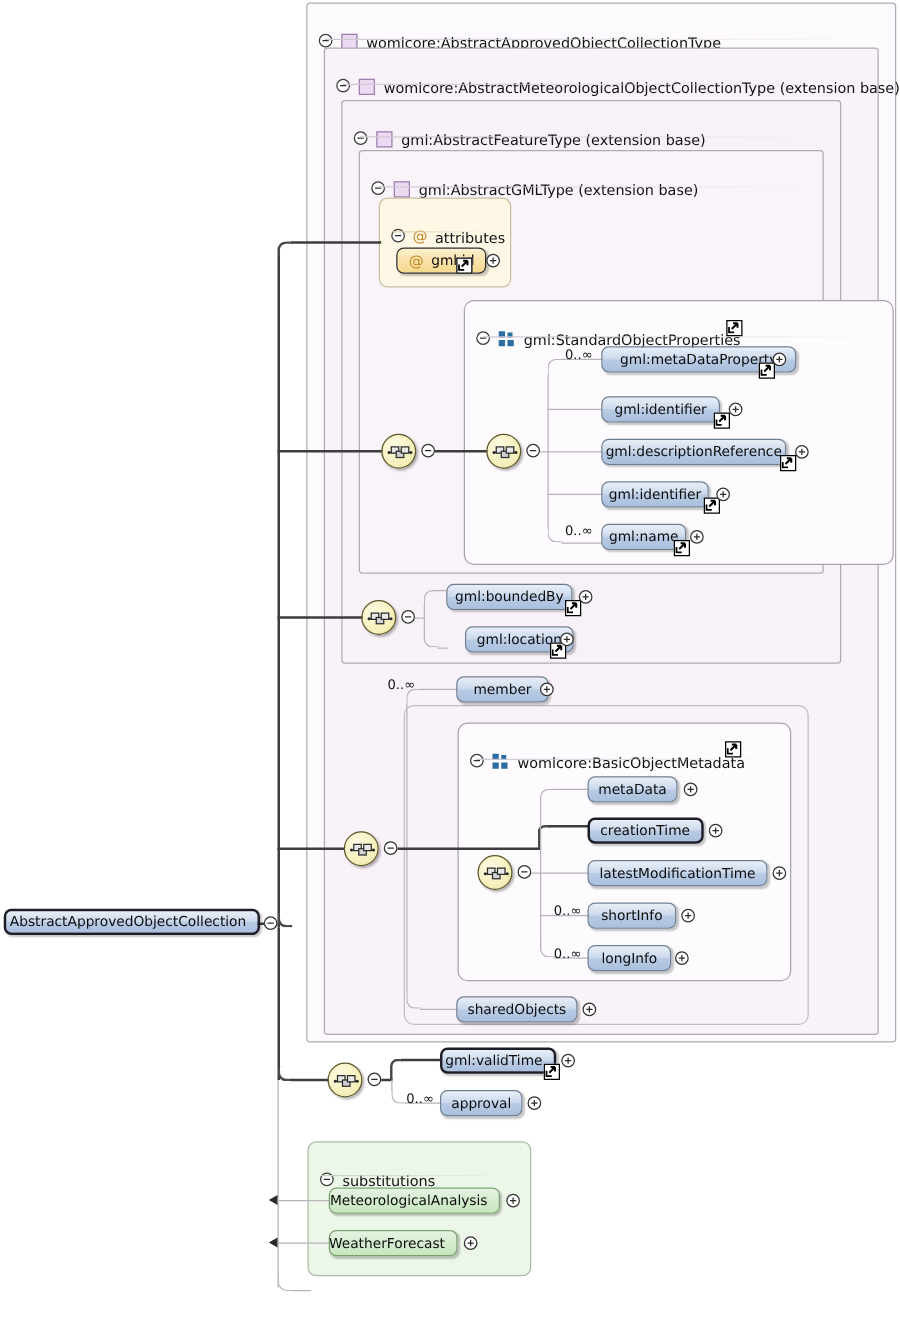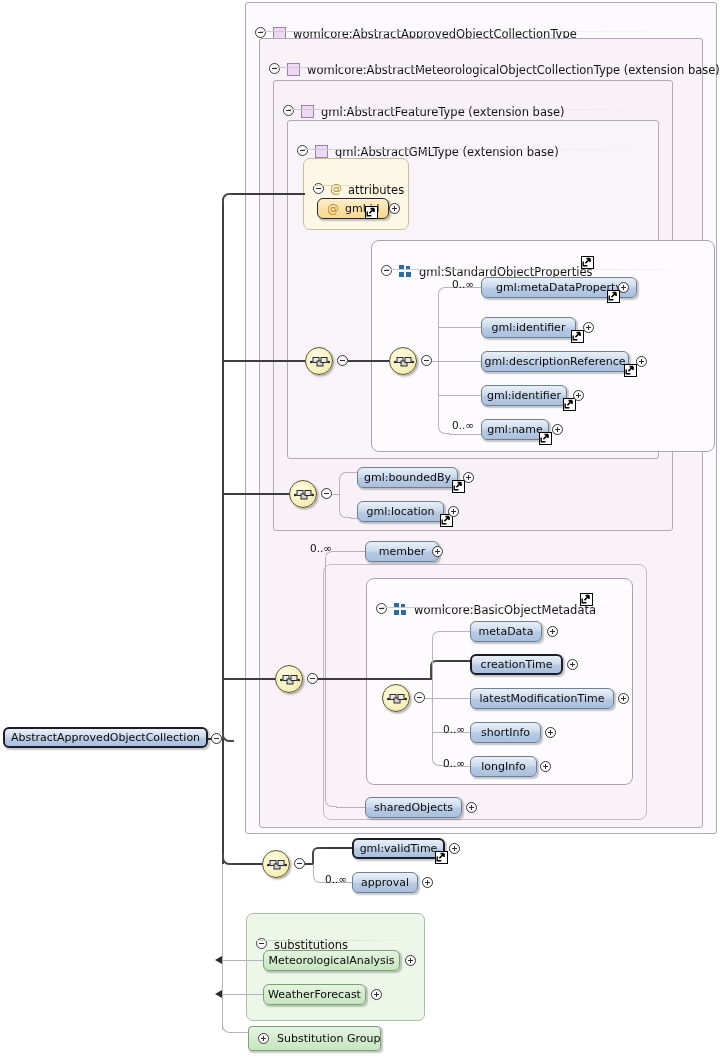--- a/index.html
+++ b/index.html
@@ -75,21 +75,21 @@
 
   
   .node{
     position:absolute;height:21px;box-sizing:border-box;
     border:1px solid #6d7f93;border-radius:6px;
     background:linear-gradient(to bottom,#e9eff8 0%,#cbd9ec 48%,#b9cbe4 52%,#aac0de 100%);
     display:flex;align-items:center;justify-content:center;
     padding:0 9px;white-space:nowrap;font-size:11px;color:#0b0b0b;
     box-shadow:1.5px 1.5px 1.5px rgba(0,0,0,.22);
   }
-  .node.req{border:2px solid #1d1d28;}
+  .node.req{border:2px solid #1d1d28;justify-content:flex-end;}
   .node.green{
     background:linear-gradient(to bottom,#e6f4e2 0%,#d4ecce 50%,#c7e6c0 100%);
     border:1px solid #7aa271;
   }
   .node.attr{
     background:linear-gradient(to bottom,#fdf0cf 0%,#f9e2a8 50%,#f6d98f 100%);
     border:1px solid #2a2a2a;border-width:1.5px;
     justify-content:flex-start;gap:6px;
   }
 
@@ -395,21 +395,21 @@
     <span>gml:boundedBy</span>
   </div>
   <div class="extlink" style="left:452px;top:480px;">
     <svg width="10" height="10" viewBox="0 0 10 10">
         <path d="M8 1.6 L3.4 6.2 M8 1.6 L4.5 1.6 M8 1.6 L8 5.1" stroke="#000" stroke-width="1.6" fill="none"></path>
         <path d="M1.2 4.6 L1.2 8.8 L5.4 8.8" stroke="#000" stroke-width="1.4" fill="none"></path>
       </svg>
   </div>
   <div class="nodetog plus" style="left:463px;top:472px;"></div>
 
-  <div class="node" style="left:357px;top:501px;width:87px;">
+  <div class="node" style="left:372px;top:501px;width:87px;">
     <span>gml:location</span>
   </div>
   <div class="extlink" style="left:440px;top:514px;">
     <svg width="10" height="10" viewBox="0 0 10 10">
         <path d="M8 1.6 L3.4 6.2 M8 1.6 L4.5 1.6 M8 1.6 L8 5.1" stroke="#000" stroke-width="1.6" fill="none"></path>
         <path d="M1.2 4.6 L1.2 8.8 L5.4 8.8" stroke="#000" stroke-width="1.4" fill="none"></path>
       </svg>
   </div>
   <div class="nodetog plus" style="left:448px;top:506px;"></div>
 
@@ -534,22 +534,18 @@
   <div class="node req green" style="left:263px;top:950px;width:137px;">
     <span>MeteorologicalAnalysis</span>
   </div>
   <div class="nodetog plus" style="left:405px;top:955px;"></div>
 
   <div class="node req green" style="left:263px;top:984px;width:103px;">
     <span>WeatherForecast</span>
   </div>
   <div class="nodetog plus" style="left:371px;top:989px;"></div>
 
-  <div class="node green" style="left:248px;top:1026px;width:133px;height:25px;border-radius:4px;justify-content:flex-start;gap:8px;padding-left:9px;">
-    <span class="tog plus"></span>
-    <span>Substitution Group</span>
-  </div>
 
   <div class="node req" style="left:3px;top:727px;width:205px;">
     <span>AbstractApprovedObjectCollection</span>
   </div>
 
 </div>
 
 </body></html>

